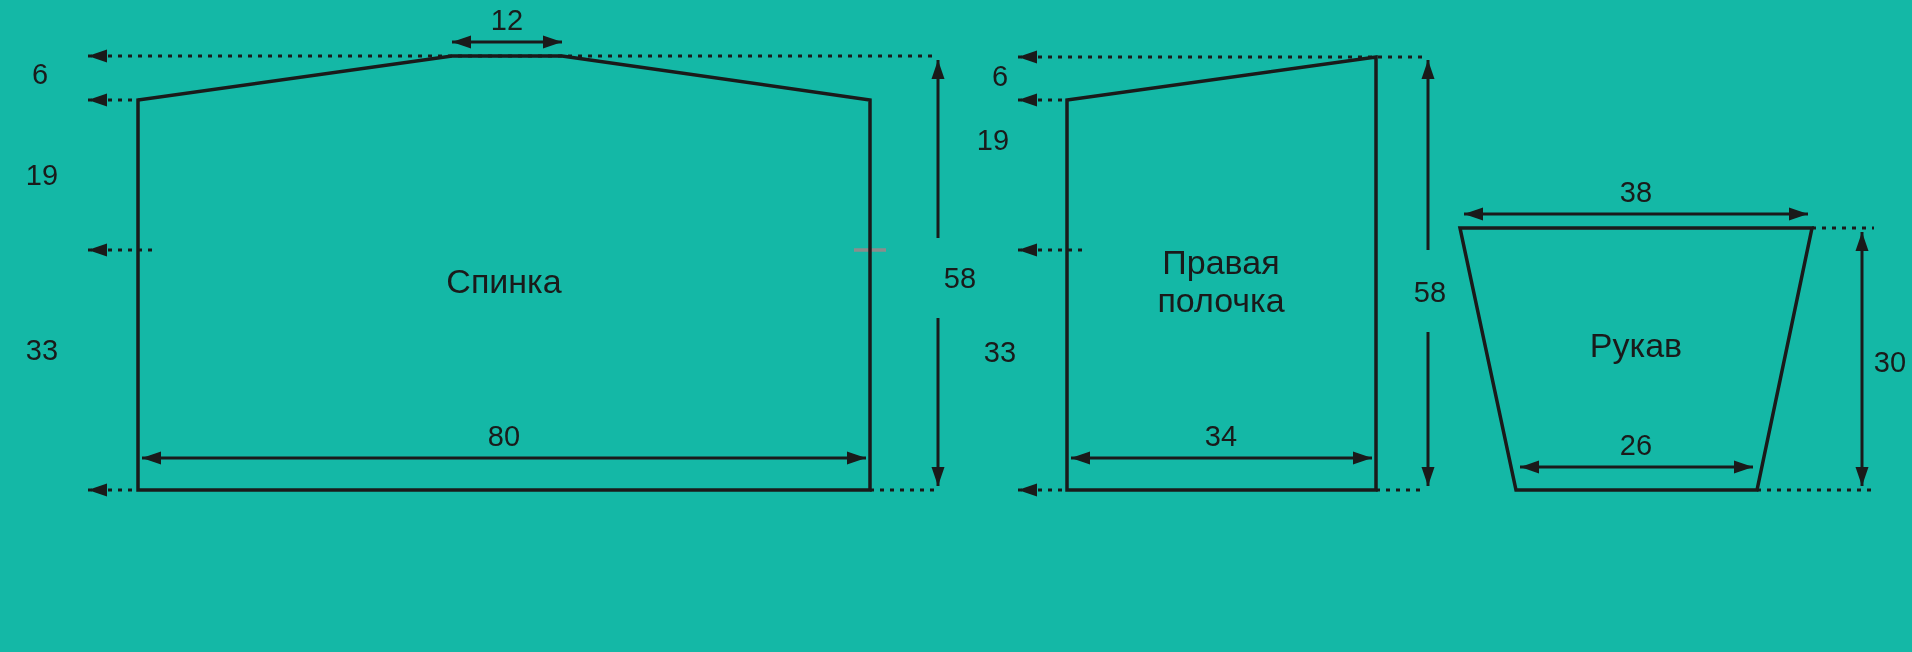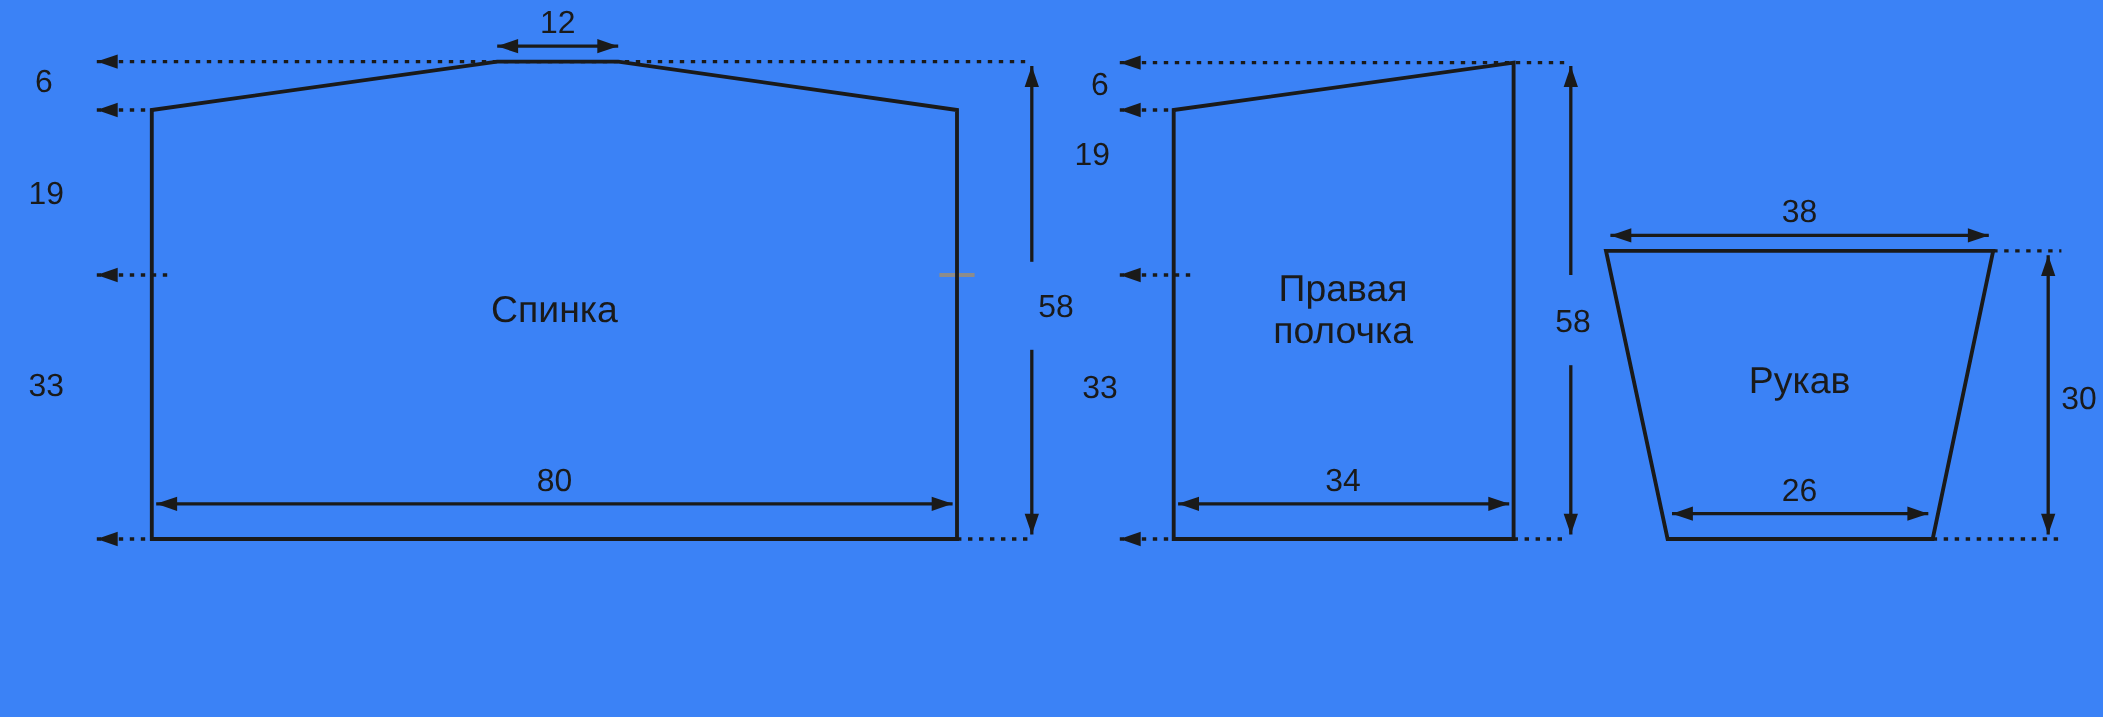--- a/index.html
+++ b/index.html
@@ -1,20 +1,20 @@
 <!DOCTYPE html>
 <html><head>
 <meta charset="utf-8">
 <style>
   html, body { margin: 0; padding: 0; background: #ffffff; }
   .canvas {
     position: relative;
     width: 1912px;
     height: 652px;
-    background: #3b82f6;
+    background: #14b8a6;
     overflow: hidden;
   }
   svg { display: block; font-family: "Liberation Sans", "DejaVu Sans", sans-serif; }
   .outline { fill: none; stroke: #1a1a1a; stroke-width: 3.5; stroke-linejoin: miter; }
   .arrow   { stroke: #1a1a1a; stroke-width: 3; fill: none; }
   .leader  { stroke: #1a1a1a; stroke-width: 3; stroke-dasharray: 4 6; fill: none; }
   .tick    { stroke: #8c8c8c; stroke-width: 3.5; fill: none; }
   .dim         { font-size: 29px; fill: #1a1a1a; text-anchor: middle; }
   .piece-label { font-size: 34px; fill: #1a1a1a; text-anchor: middle; }
 </style>

